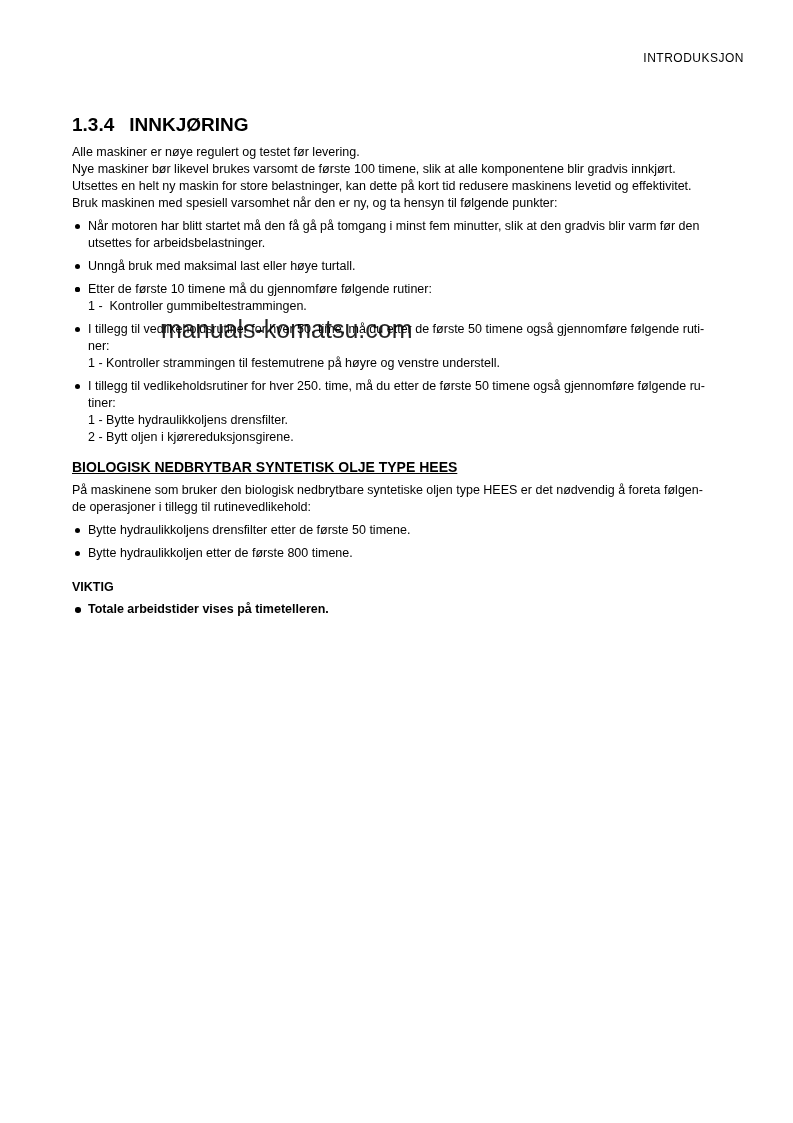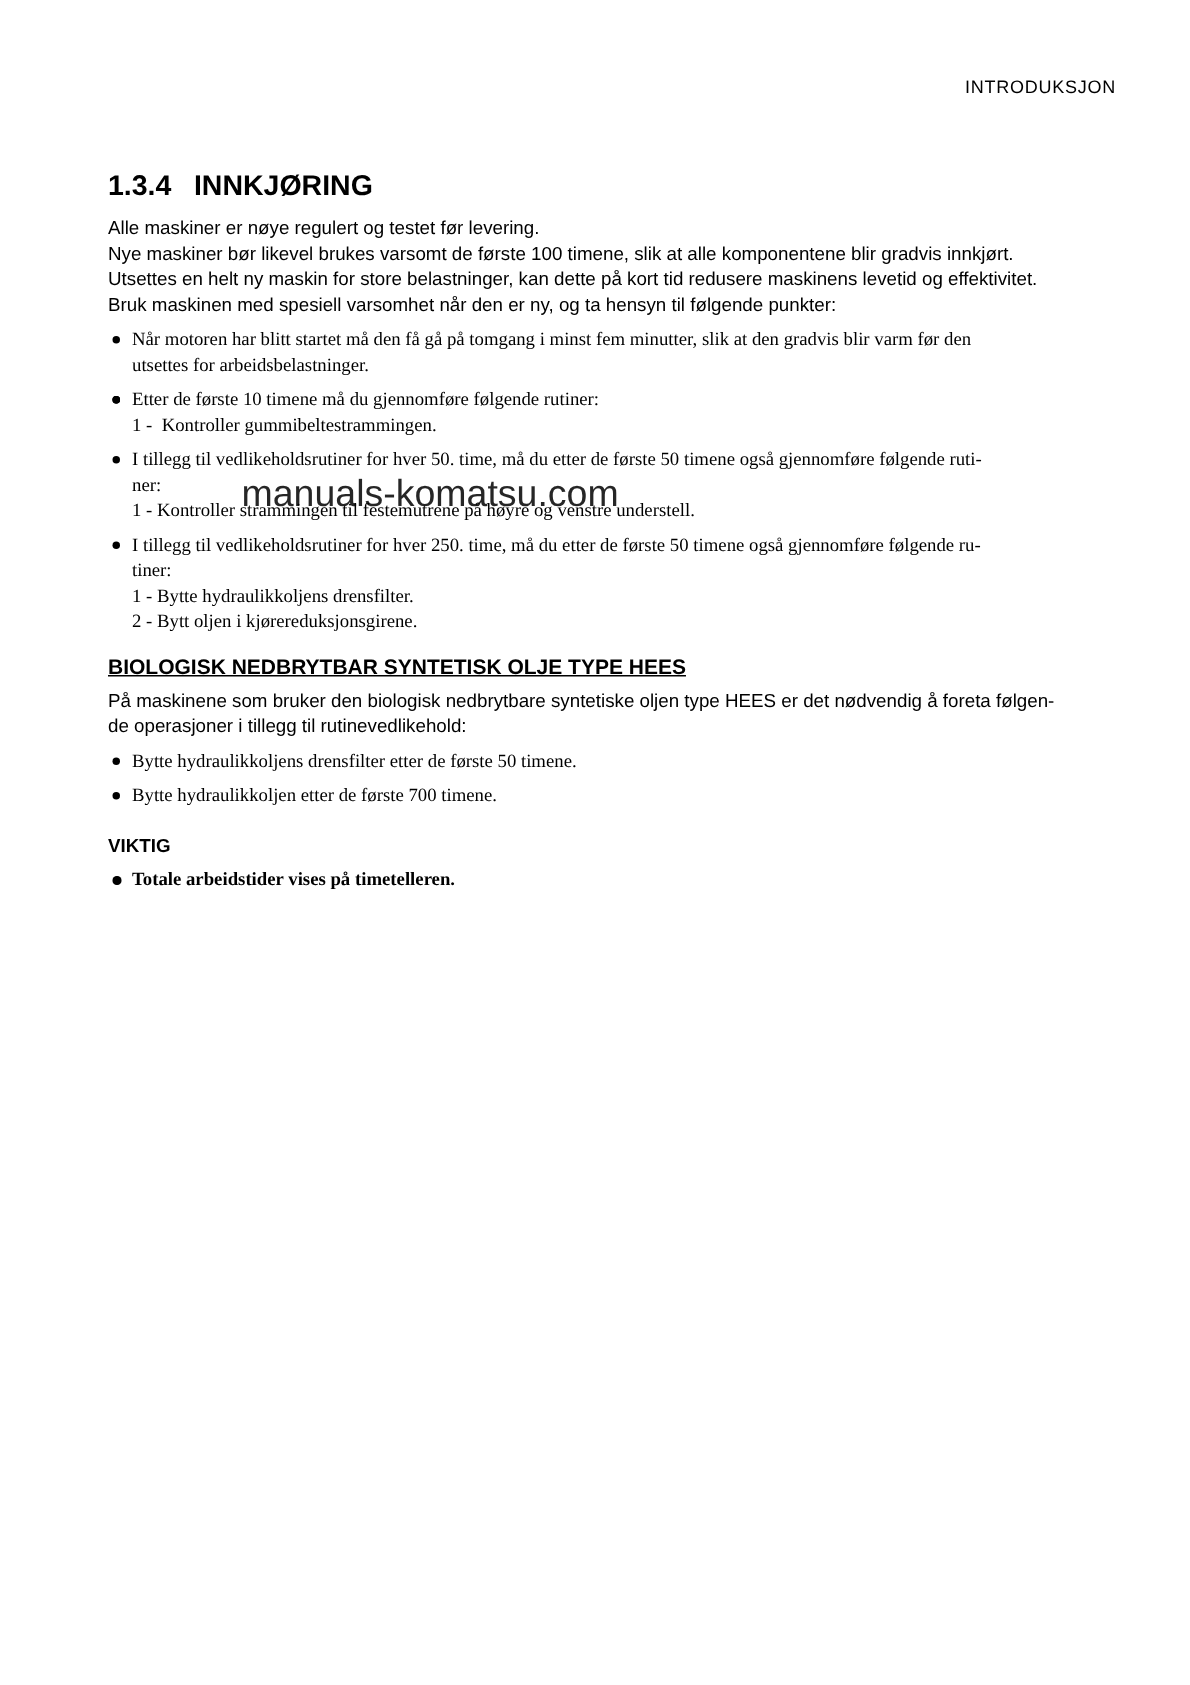--- a/index.html
+++ b/index.html
@@ -41,21 +41,20 @@
     font-size: 12.5px;
     line-height: 17px;
   }
   .intro-par {
     margin: 9px 0 0 0;
   }
   ul.dash-list {
     list-style: none;
     margin: 3px 0 0 0;
     padding: 0;
-    font-family: Liberation Serif, serif;
   }
   ul.dash-list li {
     position: relative;
     margin: 6px 0 0 0;
     padding-left: 16px;
   }
   ul.dash-list li .dot {
     position: absolute;
     left: 3px;
     top: 6px;
@@ -133,20 +132,21 @@
 Bruk maskinen med spesiell varsomhet når den er ny, og ta hensyn til følgende punkter:</p>
 
   <ul class="dash-list body-text">
     <li>
       <span class="dot"></span>
       <span class="pre">Når motoren har blitt startet må den få gå på tomgang i minst fem minutter, slik at den gradvis blir varm før den
 utsettes for arbeidsbelastninger.</span>
     </li>
     <li>
       <span class="dot"></span>
+      <span class="pre">Unngå bruk med maksimal last eller høye turtall.</span>
     </li>
     <li>
       <span class="dot"></span>
     </li>
     <li>
       <span class="dot"></span>
       <span class="pre">Etter de første 10 timene må du gjennomføre følgende rutiner:
 1 -  Kontroller gummibeltestrammingen.</span>
     </li>
     <li>
@@ -169,21 +169,21 @@
   <p class="body-text hees-par pre">På maskinene som bruker den biologisk nedbrytbare syntetiske oljen type HEES er det nødvendig å foreta følgen-
 de operasjoner i tillegg til rutinevedlikehold:</p>
 
   <ul class="dash-list body-text">
     <li>
       <span class="dot"></span>
       <span class="pre">Bytte hydraulikkoljens drensfilter etter de første 50 timene.</span>
     </li>
     <li>
       <span class="dot"></span>
-      <span class="pre">Bytte hydraulikkoljen etter de første 700 timene.</span>
+      <span class="pre">Bytte hydraulikkoljen etter de første 800 timene.</span>
     </li>
   </ul>
 
   <h3 class="viktig-heading">VIKTIG</h3>
 
   <ul class="dash-list bold-list body-text">
     <li>
       <span class="dot"></span>
       <span class="pre">Totale arbeidstider vises på timetelleren.</span>
     </li>

